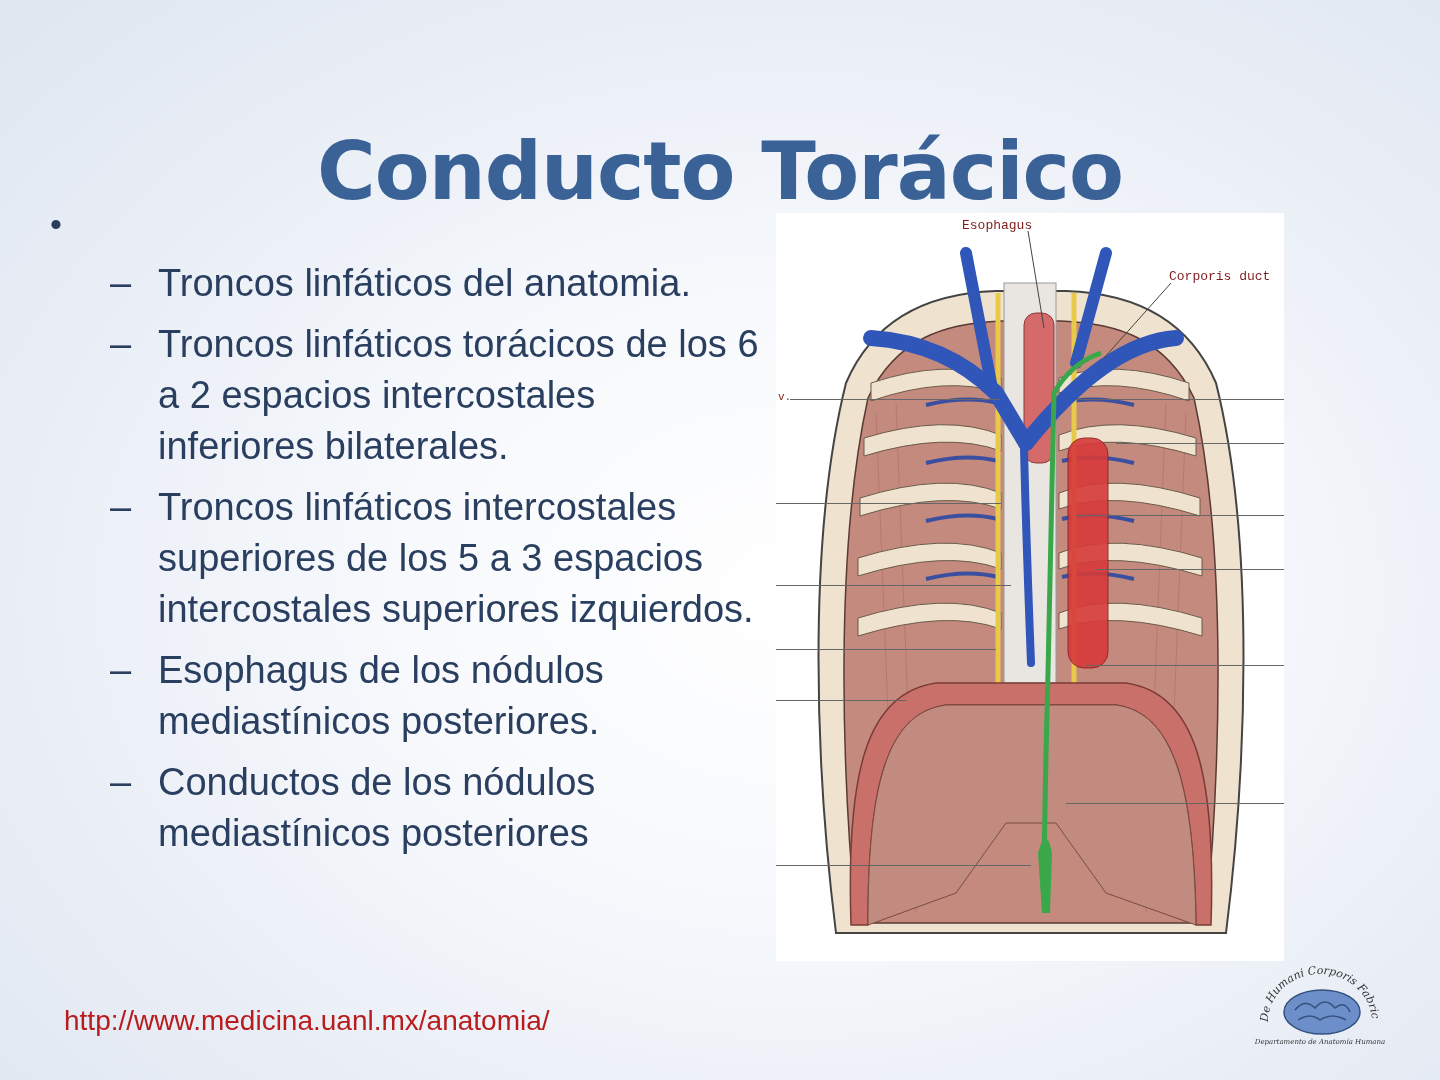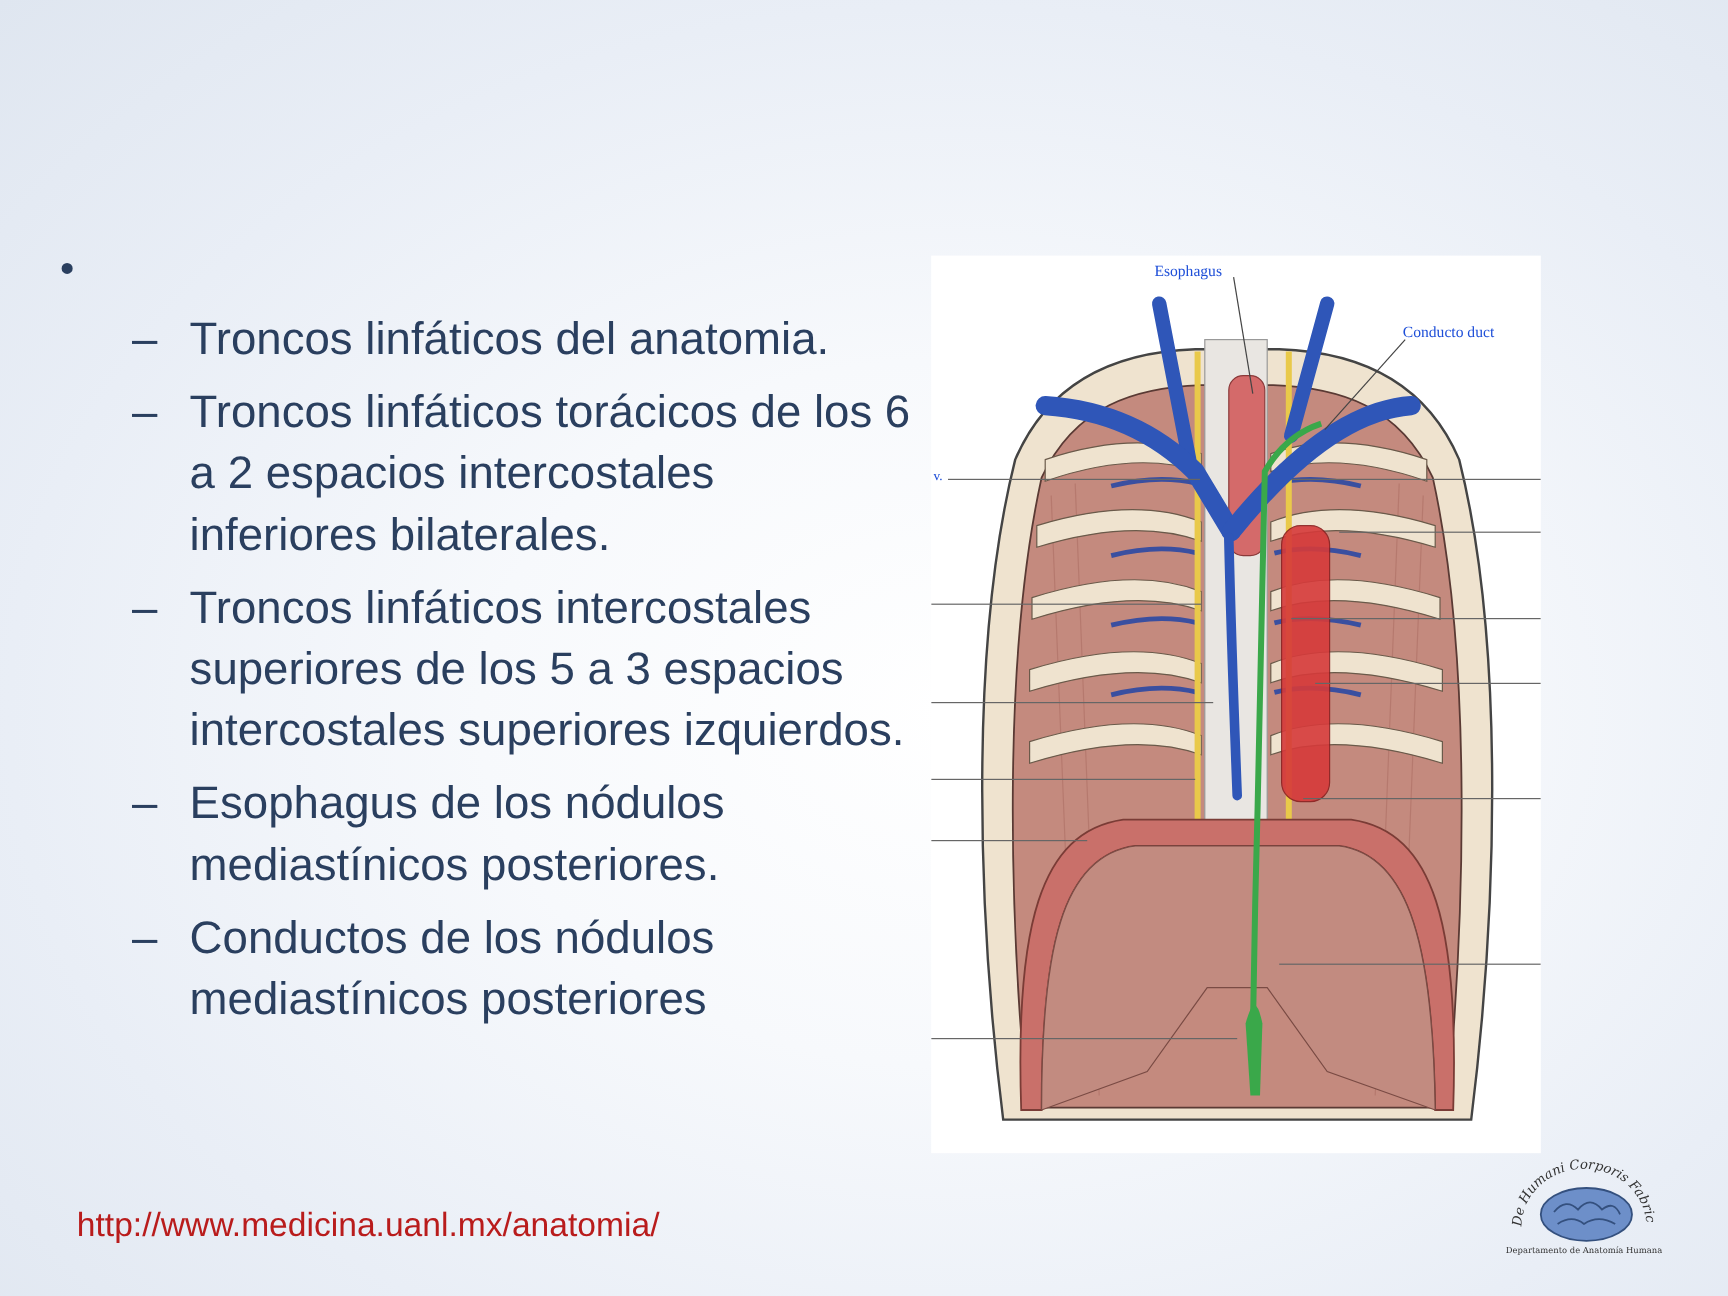--- a/index.html
+++ b/index.html
@@ -69,23 +69,23 @@
       position: absolute;
       left: 776px;
       top: 213px;
       width: 508px;
       height: 748px;
       background: #ffffff;
       overflow: hidden;
     }
     .fig-label {
       position: absolute;
-      font-family: Liberation Serif, serif;
+      font-family: Liberation Mono, monospace;
       font-size: 13px;
-      color: #1d4ed8;
+      color: #7f1d1d;
     }
     .leader {
       position: absolute;
       height: 1px;
       background: #666;
     }
 
     .source-url {
       position: absolute;
       left: 64px;
@@ -101,29 +101,31 @@
       top: 960px;
       width: 140px;
       height: 90px;
     }
     .logo-text-bottom {
       position: absolute;
       left: 0; right: 0;
       bottom: 4px;
       text-align: center;
       font-family: "DejaVu Serif", serif;
+      font-style: italic;
       font-size: 7px;
       color: #333;
     }
   </style>
 </head>
 <body>
 
 <div class="slide">
 
+  <h1 class="title">Conducto Torácico</h1>
 
   <div class="body-text">
     <div class="lvl1">
       <span class="bullet">•</span>
     </div>
     <ul class="sub-list">
       <li class="lvl2">
         <span class="dash">–</span>
         <span class="txt">Troncos linfáticos del anatomia.</span>
       </li>
@@ -206,21 +208,21 @@
       </g>
 
       <path d="M325,140 Q295,150 278,180 L272,460 L270,540 L268,650" stroke="#3aa84a" stroke-width="5" fill="none"></path>
       <path d="M262,640 Q270,610 276,640 L274,700 L266,700 Z" fill="#3aa84a"></path>
 
       <line x1="252" y1="18" x2="268" y2="115" stroke="#444" stroke-width="1"></line>
       <line x1="395" y1="70" x2="328" y2="145" stroke="#444" stroke-width="1"></line>
     </svg>
 
     <span class="fig-label" style="left:186px; top:5px;">Esophagus</span>
-    <span class="fig-label" style="left:393px; top:56px;">Conducto duct</span>
+    <span class="fig-label" style="left:393px; top:56px;">Corporis duct</span>
     <span class="fig-label" style="left:2px; top:178px; font-size:11px;">v.</span>
 
     
     <div class="leader" style="left:14px; top:186px; width:210px;"></div>
     <div class="leader" style="left:300px; top:186px; width:208px;"></div>
     <div class="leader" style="left:0px; top:290px; width:225px;"></div>
     <div class="leader" style="left:0px; top:372px; width:235px;"></div>
     <div class="leader" style="left:0px; top:436px; width:220px;"></div>
     <div class="leader" style="left:0px; top:487px; width:130px;"></div>
     <div class="leader" style="left:0px; top:652px; width:255px;"></div>

